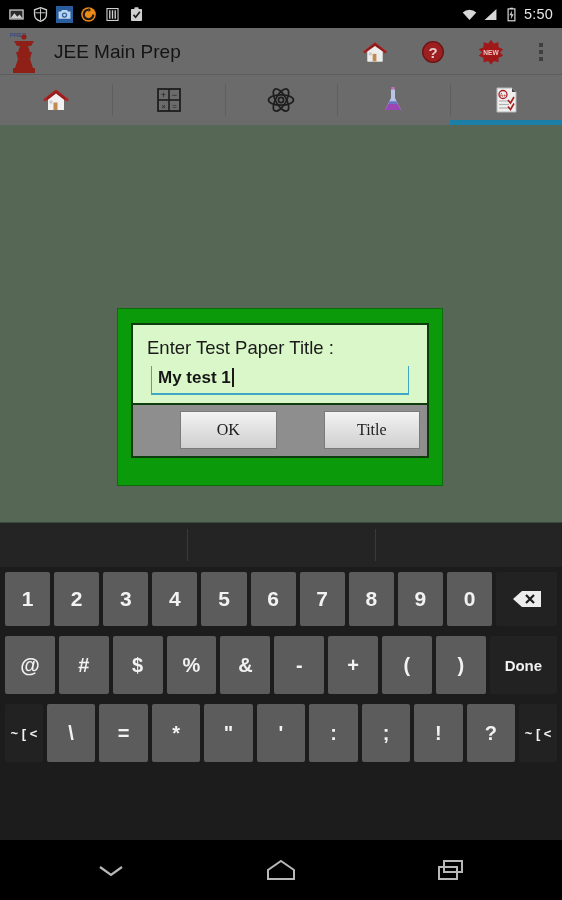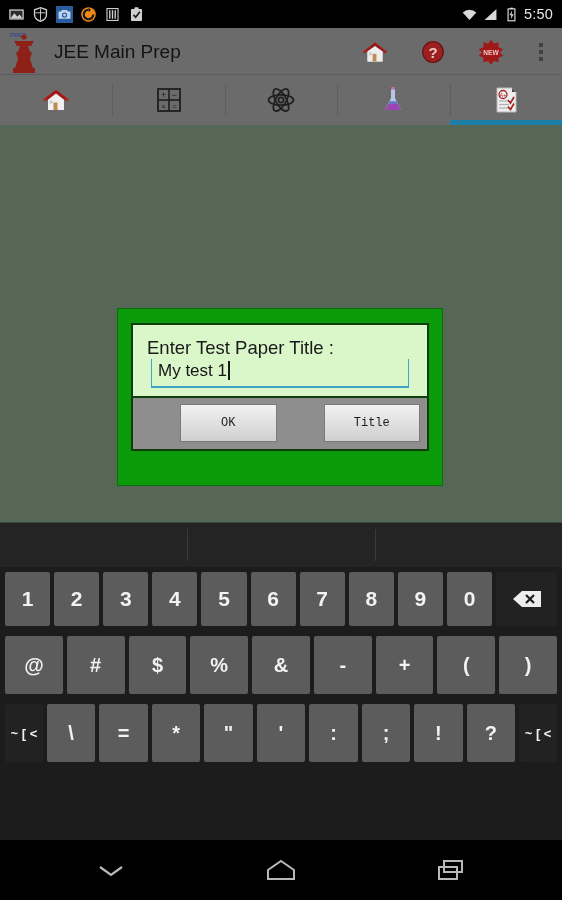--- a/index.html
+++ b/index.html
@@ -59,39 +59,39 @@
   
   .dialog {
     position: absolute; left: 117px; top: 183px; width: 326px; height: 178px;
     background: #0a9a0a; border: 1px solid #0c6b0c;
     padding: 14px 13px 13px 13px;
   }
   .dlg-inner { border: 2px solid #0d3d0d; background: #0a9a0a; }
   .dlg-field {
     background: #d9f7c9; padding: 12px 14px 8px 14px;
   }
-  .dlg-label { font-size: 18.5px; color: #1a1a1a; margin-bottom: 0; }
-  .dlg-input-wrap { padding: 0 4px; }
+  .dlg-label { font-size: 18.5px; color: #1a1a1a; margin-bottom: 7px; }
+  .dlg-input-wrap { padding: 0 4px; font-weight: bold; }
   .dlg-input-line {
     position: relative; padding: 2px 4px 5px 6px;
     border-bottom: 2px solid #3fa7c4; border-left: 1px solid #3fa7c4; border-right: 1px solid #3fa7c4;
   }
   .dlg-input-text { font-size: 17px; color: #151515; white-space: pre; }
   .caret {
     display: inline-block; width: 2px; height: 19px; background: #1a1a1a;
     vertical-align: -4px; margin-left: 1px;
   }
   .dlg-btnrow {
     background: #8e8e8e; padding: 6px 7px 7px 7px; display: flex; gap: 7px;
     border-top: 2px solid #0d3d0d;
   }
   .dlg-btn {
     flex: 1; height: 38px; border: 1px solid #7a7a7a;
     background: linear-gradient(#f2f2f2, #cfcfcf);
-    font-size: 12px; color: #1c1c1c; font-family: Liberation Mono, monospace;
+    font-size: 16px; color: #1c1c1c; font-family: Liberation Serif, serif;
     display: flex; align-items: center; justify-content: center; cursor: pointer; margin-left: 40px;
   }
 
   
   .keyboard {
     position: absolute; top: 522px; left: 0; width: 562px; height: 318px;
     background: #1c1c1c; border-top: 1px solid #3a4a39;
   }
   .suggestions { height: 44px; display: flex; background: #242424; }
   .sug { flex: 1; position: relative; }
@@ -329,20 +329,21 @@
     <div class="krow r2">
       <div class="key light sym">@</div>
       <div class="key light sym">#</div>
       <div class="key light sym">$</div>
       <div class="key light sym">%</div>
       <div class="key light sym">&amp;</div>
       <div class="key light sym">-</div>
       <div class="key light sym">+</div>
       <div class="key light sym">(</div>
       <div class="key light sym">)</div>
+      <div class="key dark func wide">Done</div>
     </div>
 
     <div class="krow r3">
       <div class="key dark small narrow">~ [ &lt;</div>
       <div class="key light sym">\</div>
       <div class="key light sym">=</div>
       <div class="key light sym">*</div>
       <div class="key light sym">"</div>
       <div class="key light sym">'</div>
       <div class="key light sym">:</div>

